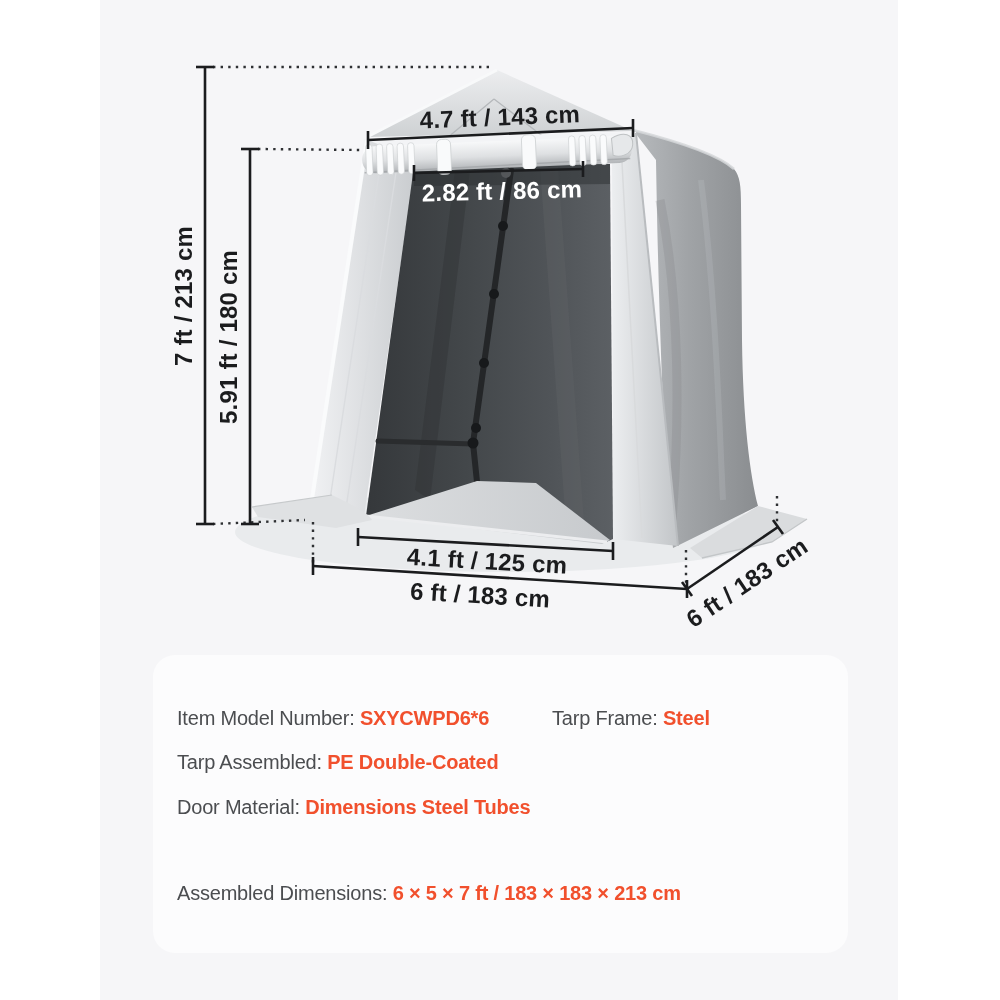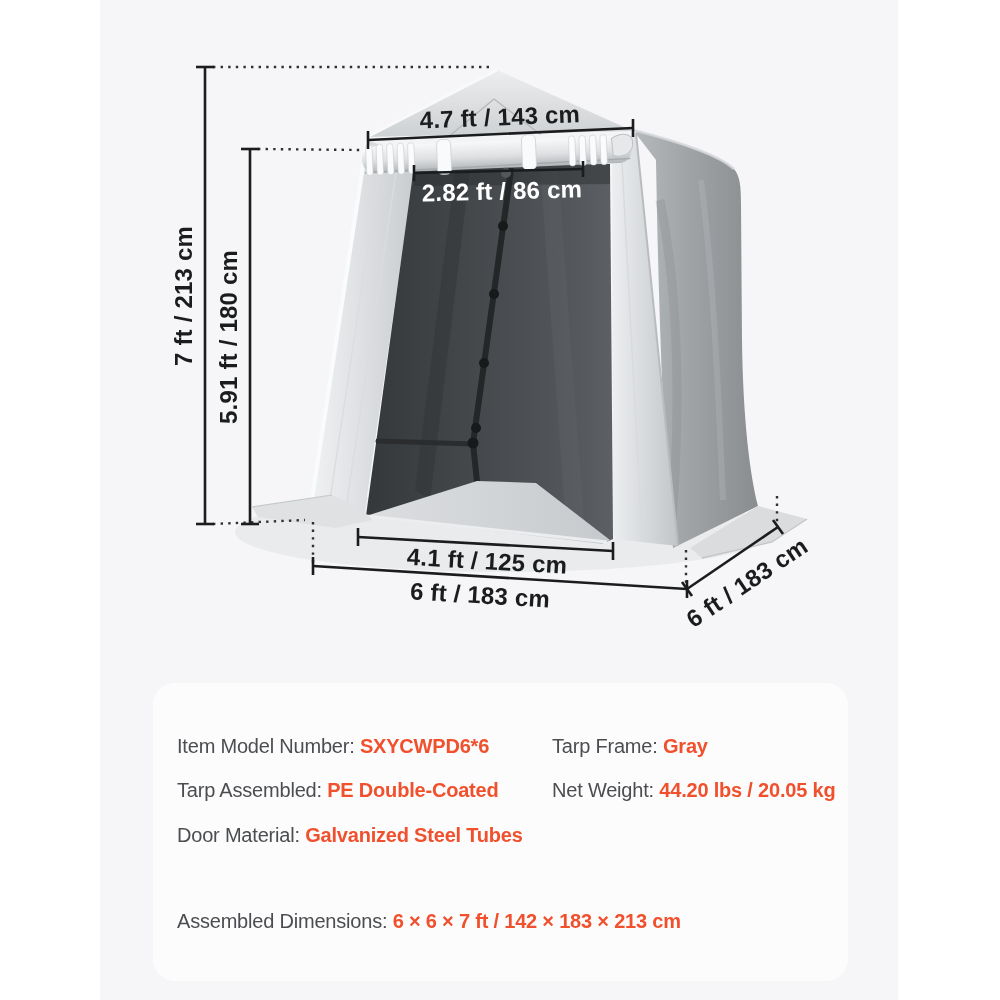--- a/index.html
+++ b/index.html
@@ -3,21 +3,21 @@
 <meta charset="utf-8">
 <style>
   html,body{margin:0;padding:0;background:#ffffff;}
   .stage{position:relative;width:1000px;height:1000px;background:#ffffff;overflow:hidden;
          font-family:"Liberation Sans",sans-serif;}
   .canvas{position:absolute;left:100px;top:0;width:798px;height:1000px;background:#f6f6f8;}
   svg.diagram{position:absolute;left:0;top:0;width:1000px;height:1000px;display:block;}
   .dim-text{font-family:"Liberation Sans",sans-serif;font-size:24px;font-weight:600;
             fill:#1b1c1e;letter-spacing:.2px;}
   .dim-text.light{fill:#ffffff;}
-  .panel{position:absolute;left:153px;top:683px;width:695px;height:298px;
+  .panel{position:absolute;left:153px;top:655px;width:695px;height:298px;
          background:#fcfcfd;border-radius:22px;}
   .spec{position:absolute;font-size:20px;line-height:24px;white-space:nowrap;
         letter-spacing:-0.2px;color:#4b4d50;}
   .spec .val{color:#f1502d;font-weight:700;}
 </style>
 </head>
 <body>
 
 <div class="stage">
   <div class="canvas"></div>
@@ -181,28 +181,25 @@
       <text class="dim-text" x="480" y="597" transform="rotate(3.4 480 597)">6 ft / 183 cm</text>
       <text class="dim-text" x="748" y="584" transform="rotate(-34 748 584)">6 ft / 183 cm</text>
     </g>
   </svg>
 
   <div class="panel">
     <div class="spec" style="left:24px;top:51px">
       <span class="lbl">Item Model Number: </span><span class="val">SXYCWPD6*6</span>
     </div>
     <div class="spec" style="left:399px;top:51px">
-      <span class="lbl">Tarp Frame: </span><span class="val">Gray</span>
+      <span class="lbl">Tarp Frame: </span><span class="val">Steel</span>
     </div>
     <div class="spec" style="left:24px;top:95px">
       <span class="lbl">Tarp Assembled: </span><span class="val">PE Double-Coated</span>
     </div>
-    <div class="spec" style="left:399px;top:95px">
-      <span class="lbl">Net Weight: </span><span class="val">44.20 lbs / 20.05 kg</span>
-    </div>
     <div class="spec" style="left:24px;top:140px">
-      <span class="lbl">Door Material: </span><span class="val">Galvanized Steel Tubes</span>
+      <span class="lbl">Door Material: </span><span class="val">Dimensions Steel Tubes</span>
     </div>
     <div class="spec" style="left:24px;top:226px">
-      <span class="lbl">Assembled Dimensions: </span><span class="val">6 × 6 × 7 ft / 142 × 183 × 213 cm</span>
+      <span class="lbl">Assembled Dimensions: </span><span class="val">6 × 5 × 7 ft / 183 × 183 × 213 cm</span>
     </div>
   </div>
 </div>
 
 </body></html>

